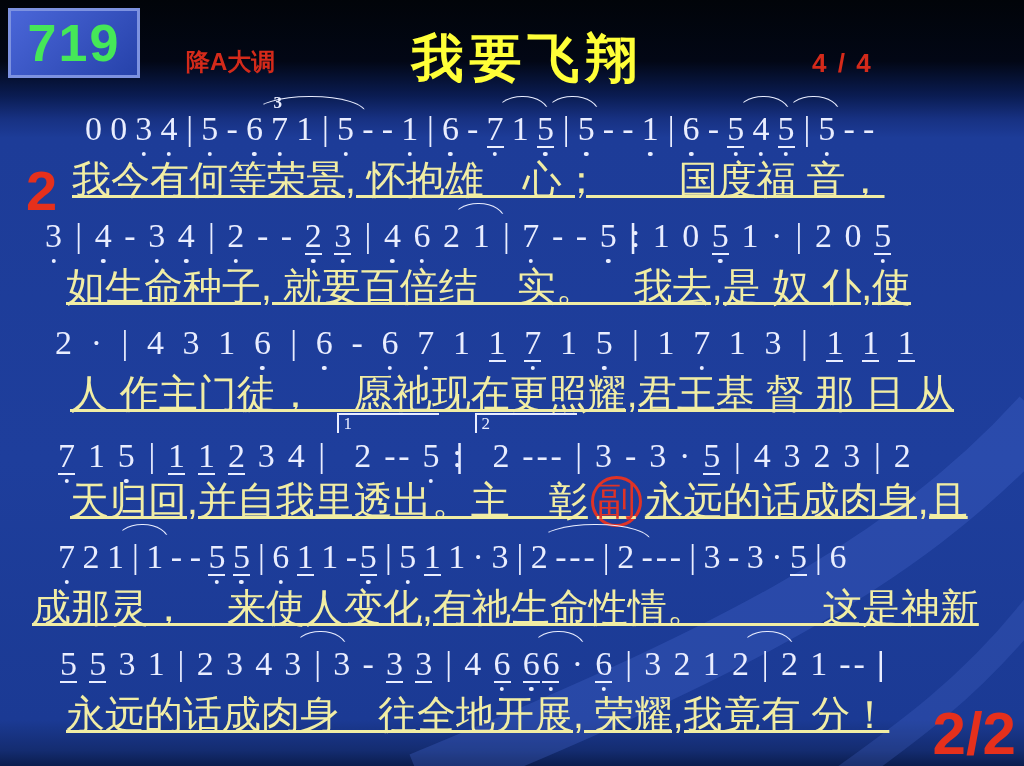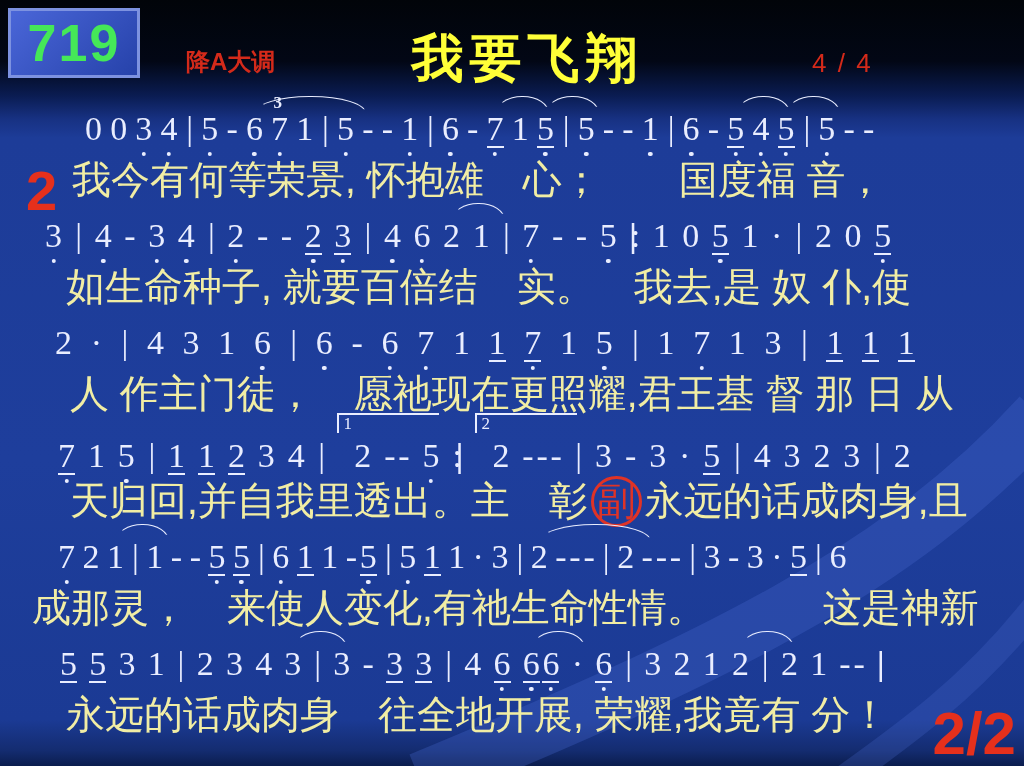--- a/index.html
+++ b/index.html
@@ -12,30 +12,30 @@
   svg.swoosh{position:absolute;inset:0;pointer-events:none;}
   .hymn-box{
     position:absolute;left:8px;top:8px;width:132px;height:70px;
     background:linear-gradient(135deg,#4a66d8,#2642aa);
     border:3px solid #7d92e0;box-sizing:border-box;
     display:flex;align-items:center;justify-content:center;
   }
   .hymn-num{color:#45e858;font-size:52px;font-weight:bold;letter-spacing:2px;}
   .key{position:absolute;left:186px;top:46px;color:#d42a1a;font-size:24px;font-weight:bold;}
   .title{position:absolute;left:0;right:0;top:24px;text-align:center;color:#ffff38;font-size:52px;font-weight:bold;letter-spacing:6px;margin-left:31px;}
-  .time{position:absolute;left:812px;top:48px;color:#d42a1a;font-size:26px;font-weight:normal;letter-spacing:2px;}
+  .time{position:absolute;left:812px;top:48px;color:#d42a1a;font-size:26px;font-weight:bold;letter-spacing:2px;}
   .verse{position:absolute;left:26px;top:158px;color:#e5301c;font-size:56px;font-weight:bold;}
   .page{position:absolute;right:8px;bottom:-2px;color:#e5301c;font-size:60px;font-weight:bold;}
   .score{position:absolute;left:0;top:100px;width:1024px;}
   .mline{
     font-family:"Liberation Serif","DejaVu Serif",serif;
     color:#e9edff;font-size:34px;height:56px;box-sizing:border-box;padding-top:12px;
     display:flex;align-items:baseline;white-space:nowrap;line-height:1;
   }
-  .lline{color:#f1eda4;font-size:39px;height:51px;line-height:48px;white-space:nowrap;}
+  .lline{color:#f1eda4;font-size:39px;height:51px;line-height:48px;white-space:nowrap;text-decoration:underline;}
   .n{position:relative;line-height:1;}
   .m0 .n{margin-right:0.24em}.m1 .n{margin-right:0.37em}.m2 .n{margin-right:0.55em}
   .m3 .n{margin-right:0.38em}.m4 .n{margin-right:0.22em}.m5 .n{margin-right:0.36em}
   .m0{padding-left:85px}.l0{padding-left:72px}
   .m1{padding-left:45px}.l1{padding-left:66px}
   .m2{padding-left:55px}.l2{padding-left:70px}
   .m3{padding-left:58px}.l3{padding-left:70px}
   .m4{padding-left:58px}.l4{padding-left:32px}
   .m5{padding-left:60px}.l5{padding-left:66px}
   .n.cmp{margin-right:0.08em !important;}

